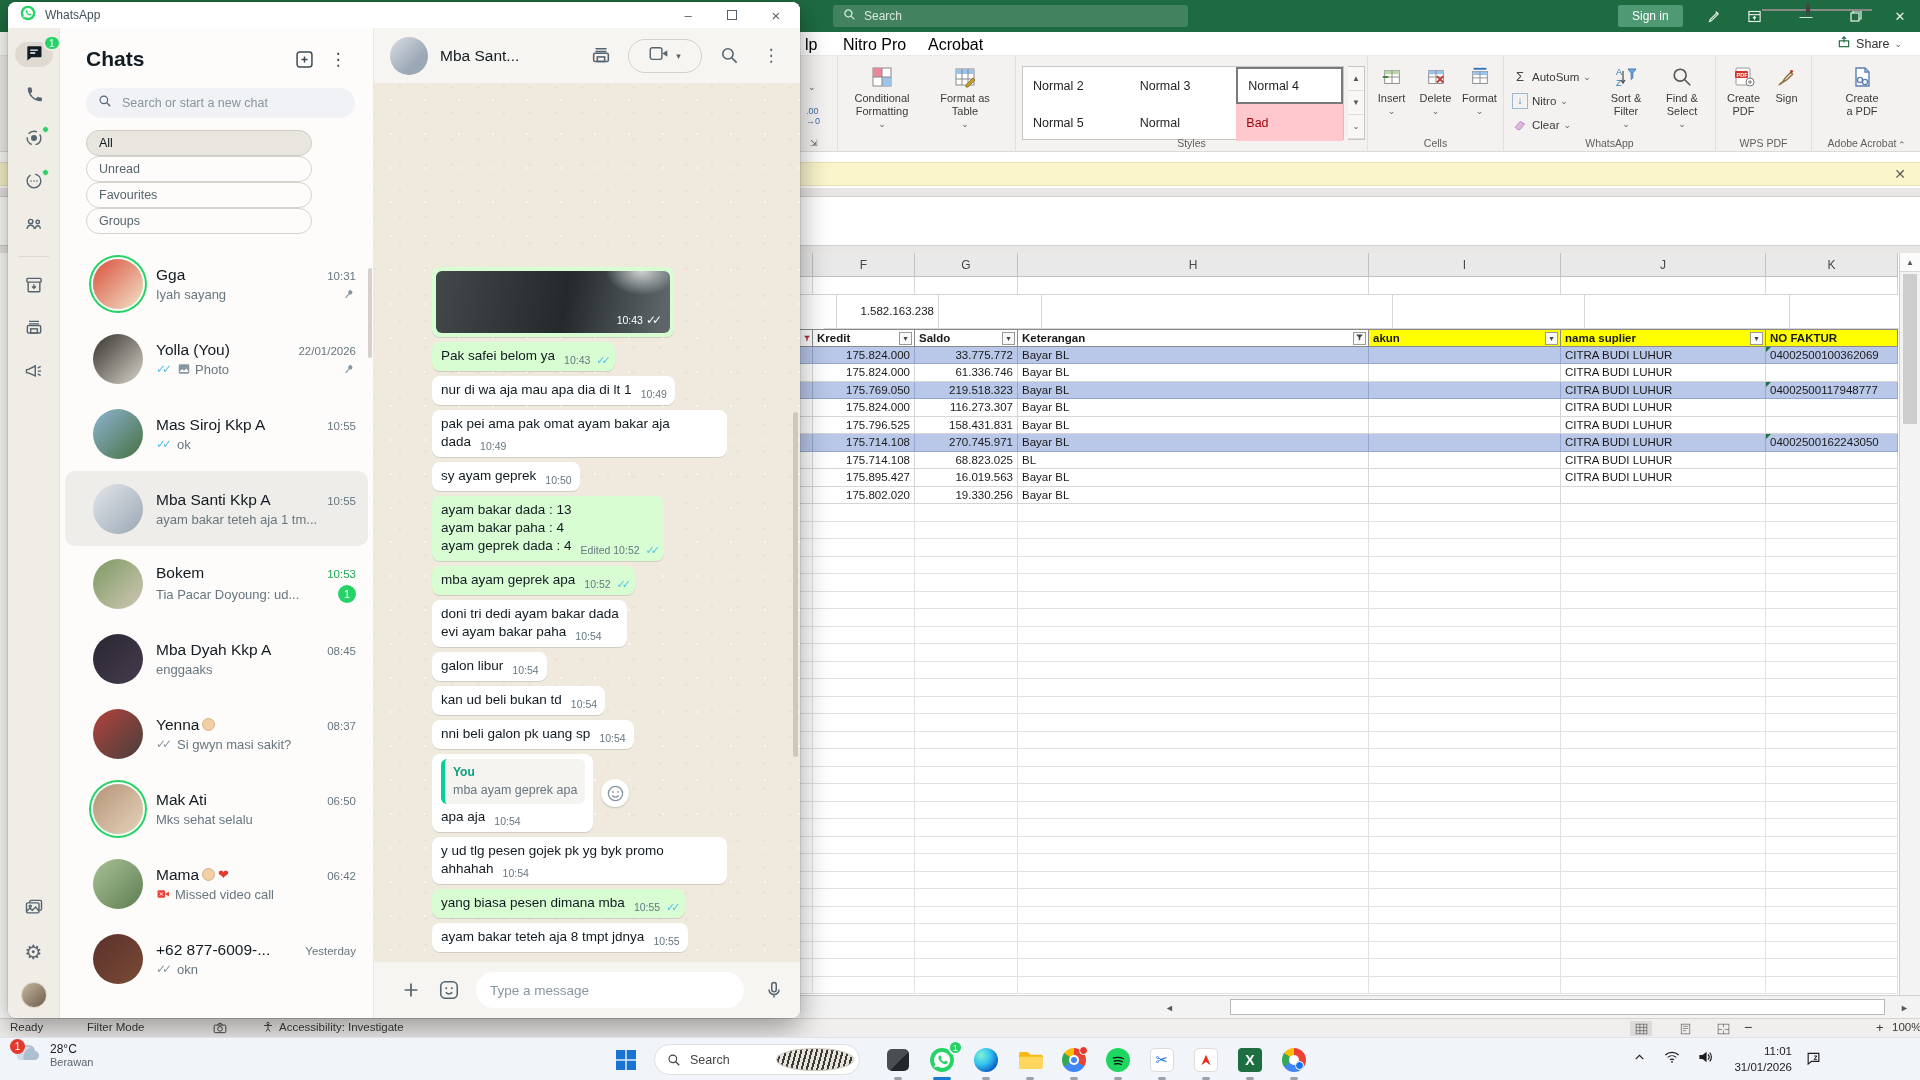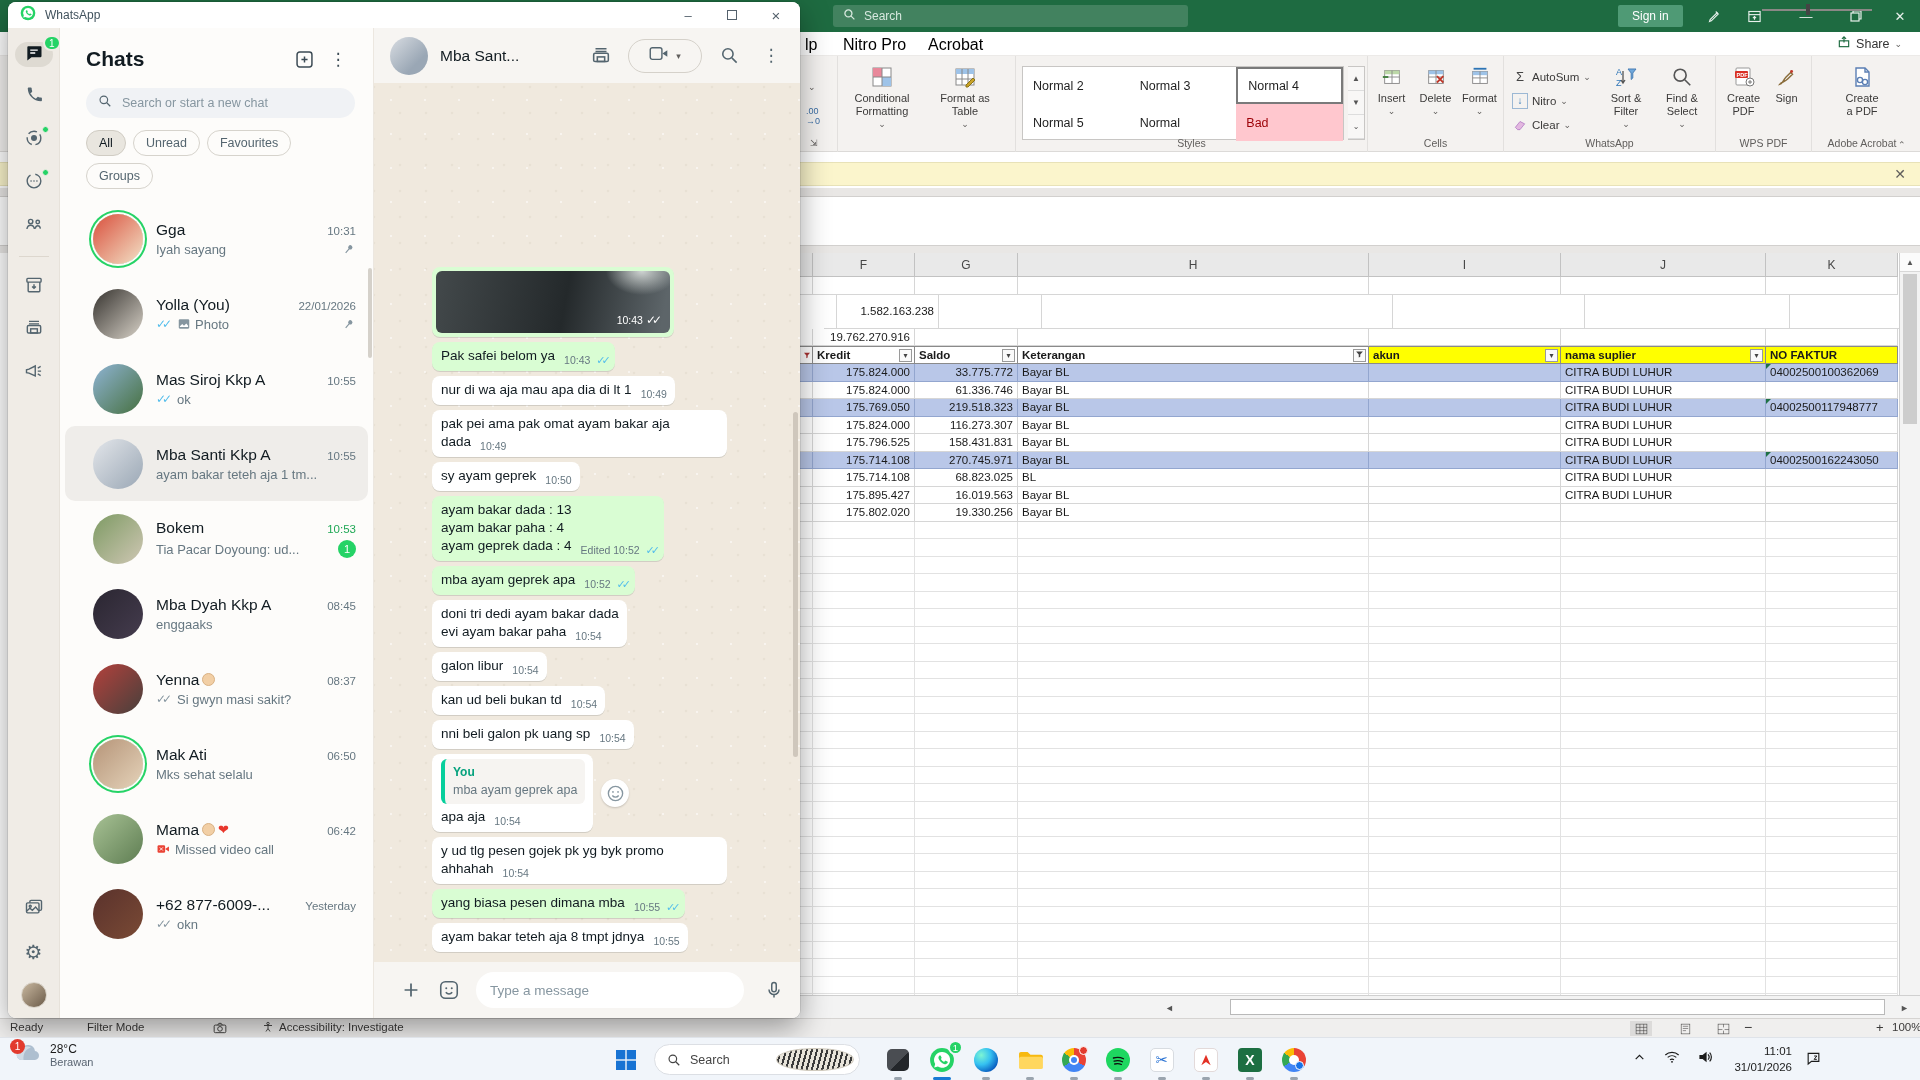--- a/index.html
+++ b/index.html
@@ -78,21 +78,21 @@
   #rail-avatar { width:26px; height:26px; border-radius:50%; background:linear-gradient(135deg,#c9b8a0,#6b5b49); border:1px solid #d9d3c9; }
 
   #wa-list { width:314px; background:#fdfcfa; border-right:1px solid #ece7e0; display:flex; flex-direction:column; min-height:0; position:relative; }
   #wa-list-head { display:flex; align-items:center; padding:16px 18px 6px 26px; }
   #chats-title { font-size:21px; font-weight:bold; color:#111b21; flex:1; }
   .wl-ic { width:34px; height:30px; display:flex; align-items:center; justify-content:center; color:#54656f; }
   #wa-search-row { padding:8px 18px 4px 26px; }
   #wa-search { width:100%; height:30px; background:#f0f2f5; border:none; outline:none; border-radius:15px; display:flex; align-items:center; gap:10px; padding:0 12px; }
   #wa-search input { border:none; outline:none; background:transparent; font-size:12.5px; color:#3b4a54; width:200px; font-family:inherit; }
   #wa-search input::placeholder { color:#8696a0; }
-  #wa-filters { padding:8px 18px 6px 26px; display:flex; flex-wrap:wrap; gap:7px; width:270px; }
+  #wa-filters { padding:8px 18px 6px 26px; display:flex; flex-wrap:wrap; gap:0; width:270px;flex-direction:column; }
   .pill { height:26px; padding:0 12px; border:1px solid #d6d3cc; border-radius:13px; font-size:12.5px; color:#54656f; display:flex; align-items:center; background:#fdfcfa; }
   .pill.active { background:#e9e6df; border-color:#d0ccc3; color:#111b21; }
   #chat-list { flex:1; overflow:hidden; padding-top:6px; }
   .chat-row { height:75px; display:flex; align-items:center; padding:0 12px 0 10px; margin:0 5px; border-radius:10px; }
   .chat-row.selected { background:#efedea; }
   .cr-avatar { width:50px; height:50px; border-radius:50%; flex-shrink:0; margin-left:18px; }
   .cr-avatar.ring { box-shadow:0 0 0 2px #fdfcfa, 0 0 0 4px #25d366; }
   .cr-main { flex:1; min-width:0; margin-left:13px; }
   .cr-top { display:flex; align-items:baseline; }
   .cr-name { font-size:15.5px; color:#111b21; white-space:nowrap; overflow:hidden; flex:1; display:flex; align-items:center; gap:3px; }
@@ -416,31 +416,20 @@
         <div class="gc " style="width:103px"></div>
         <div class="gc " style="width:351px"></div>
         <div class="gc " style="width:192px"></div>
         <div class="gc " style="width:205px"></div>
         <div class="gc " style="width:132px"></div>
       </div>
       <div class="grow" style="height:34px;margin-left:24px;">
         <div class="gc " style="width:13px"></div>
         <div class="gc num" style="width:102px">
           <span>1.582.163.238</span>
-        </div>
-        <div class="gc " style="width:103px"></div>
-        <div class="gc " style="width:351px"></div>
-        <div class="gc " style="width:192px"></div>
-        <div class="gc " style="width:205px"></div>
-        <div class="gc " style="width:132px"></div>
-      </div>
-      <div class="grow" style="height:17.5px;">
-        <div class="gc " style="width:13px"></div>
-        <div class="gc num" style="width:102px">
-          <span>19.762.270.916</span>
         </div>
         <div class="gc " style="width:103px"></div>
         <div class="gc " style="width:351px"></div>
         <div class="gc " style="width:192px"></div>
         <div class="gc " style="width:205px"></div>
         <div class="gc " style="width:132px"></div>
       </div>
       <div class="grow head" style="height:18px">
         <div class="gc " style="width:13px">
           <span class="sliver-funnel"><svg width="8" height="9" viewBox="0 0 24 24">

